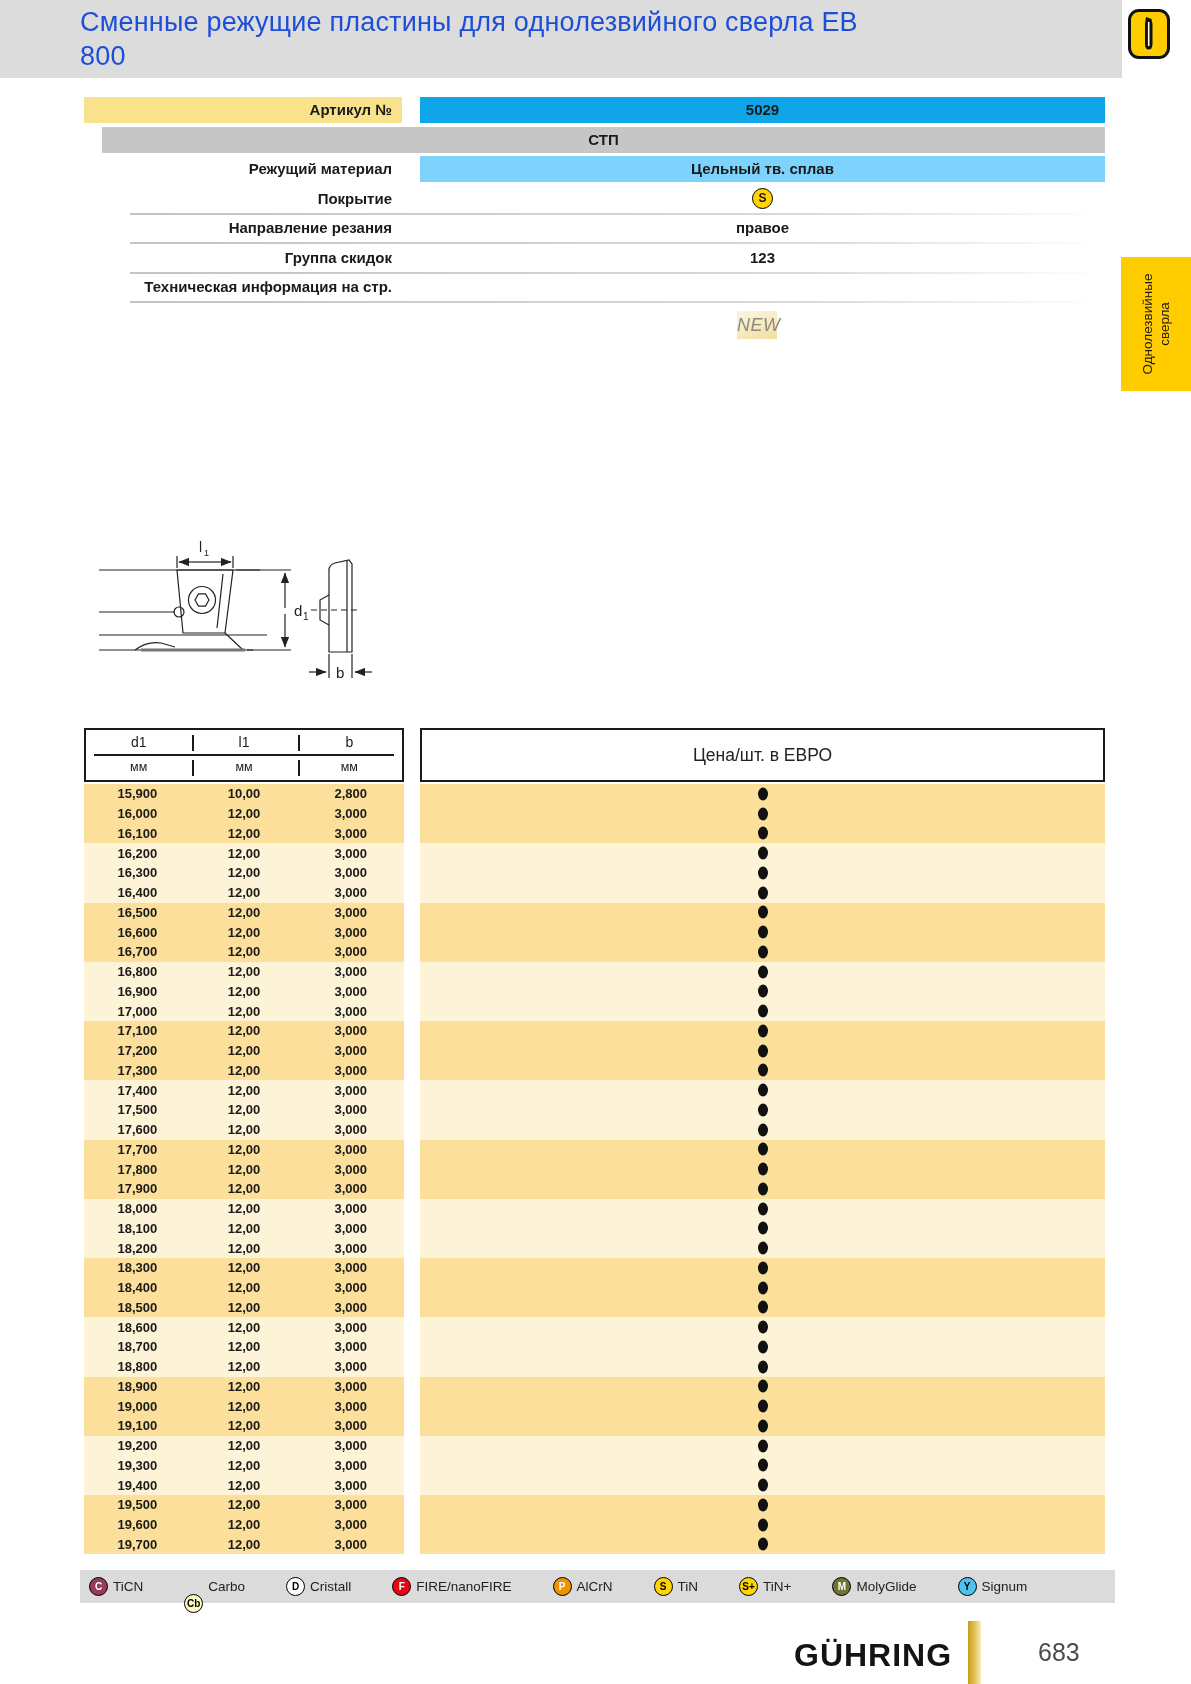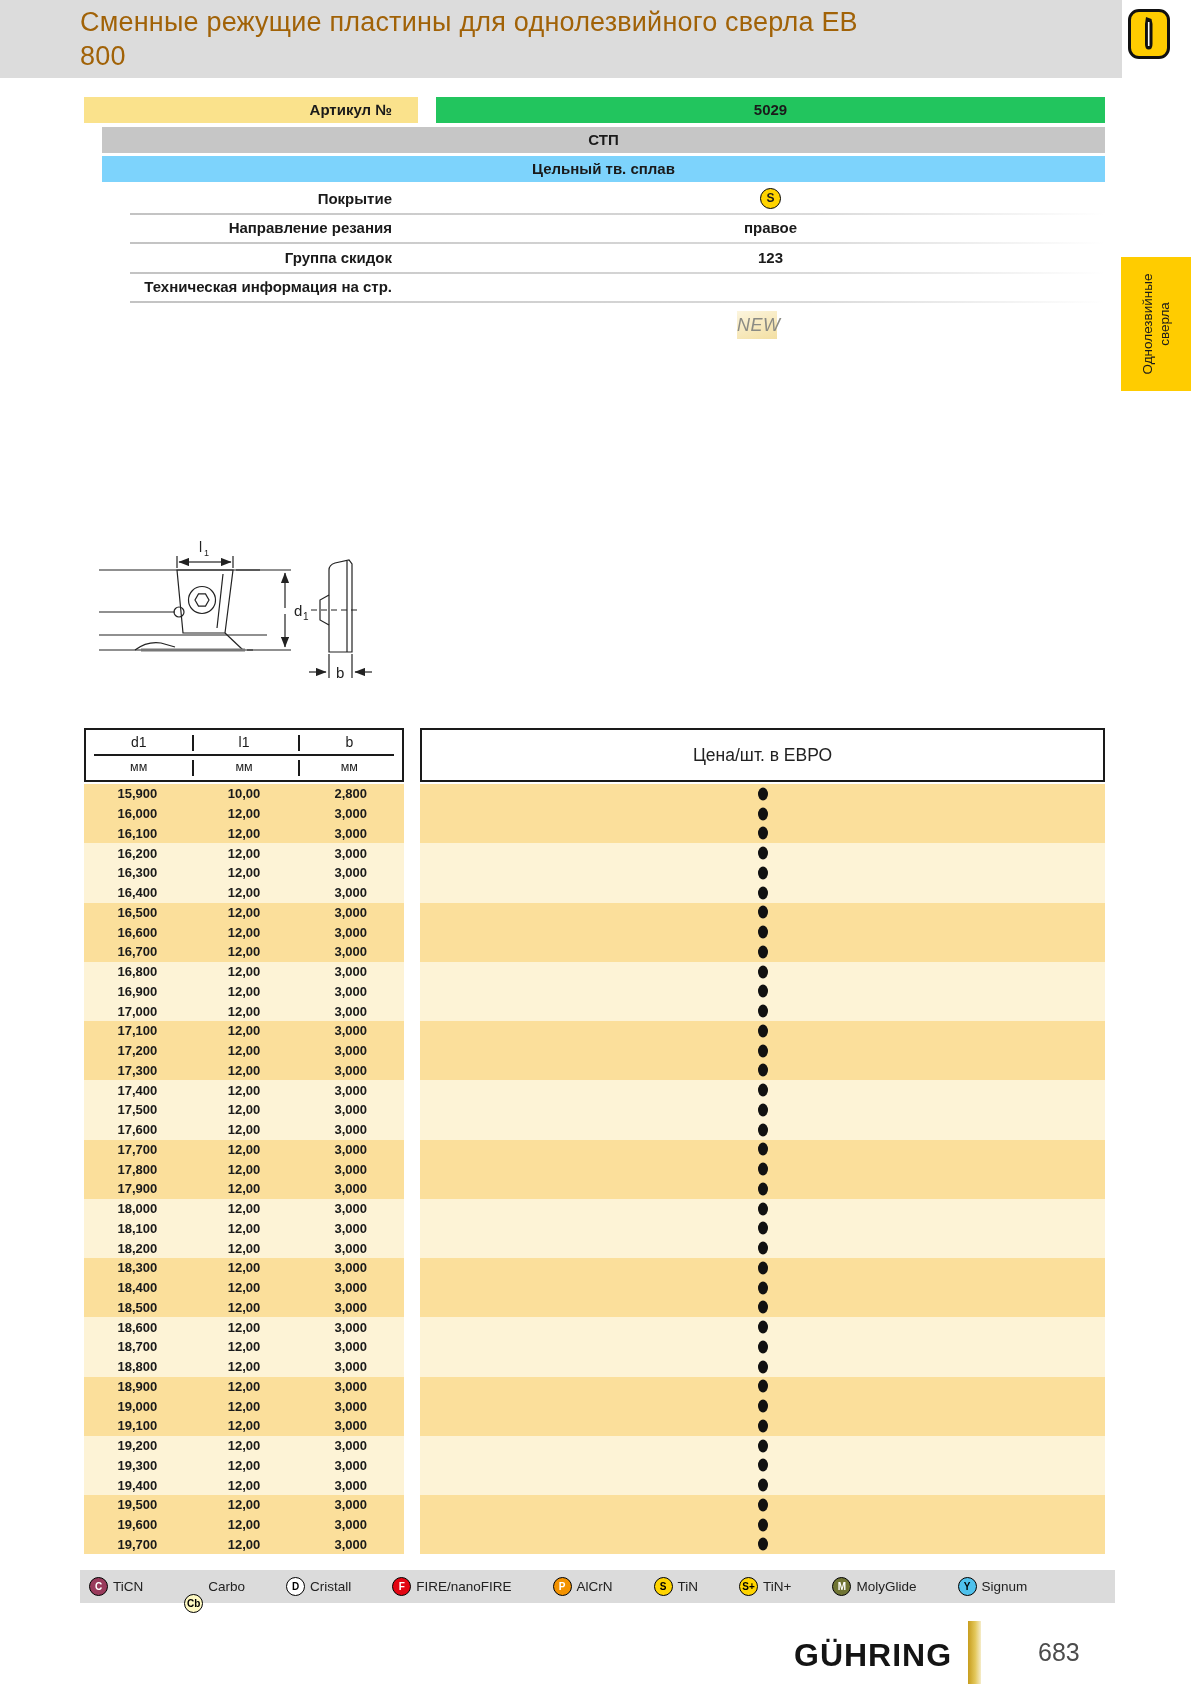--- a/index.html
+++ b/index.html
@@ -2,33 +2,33 @@
 <html><head>
 <meta charset="utf-8">
 <style>
   html,body{margin:0;padding:0;background:#fff;}
   .page{position:relative;width:1191px;height:1684px;background:#ffffff;overflow:hidden;
         font-family:"Liberation Sans", sans-serif;color:#1a1a1a;}
 
   
   .titlebar{position:absolute;left:0;top:0;width:1122px;height:78px;background:#DCDCDC;}
   .title{position:absolute;left:80px;top:5px;width:1000px;font-size:27px;line-height:34px;
-         font-weight:300;color:#a16207;letter-spacing:0.2px;}
+         font-weight:300;color:#1d4ed8;letter-spacing:0.2px;}
   .category-icon-box{position:absolute;left:1128px;top:9px;width:42px;height:50px;background:#FFCC00;
          border:3px solid #111;border-radius:11px;display:flex;align-items:center;justify-content:center;box-sizing:border-box;}
 
   
   .sidebar-tab{position:absolute;left:1121px;top:257px;width:70px;height:134px;background:#FFCC00;}
   .sidebar-tab-text{position:absolute;left:50%;top:50%;width:134px;transform:translate(-50%,-50%) rotate(-90deg);
          text-align:center;font-size:13.5px;line-height:17px;color:#1a1a1a;}
 
   
   .info-table{position:absolute;left:84px;top:97px;width:1021px;}
   .info-row{position:relative;display:flex;height:26px;margin-bottom:3.5px;}
-  .info-label{width:308px;height:26px;line-height:26px;text-align:right;padding-right:26px;
+  .info-label{width:308px;height:26px;line-height:26px;text-align:right;padding-right:10px;
               font-weight:bold;font-size:15px;}
   .info-label.label-hl{background:#FAE28C;}
   .info-value{margin-left:18px;flex:1;height:26px;line-height:26px;text-align:center;
               font-weight:bold;font-size:15px;}
   .info-row.with-sep::after{content:"";position:absolute;left:46px;right:0;bottom:-3px;height:2px;
        background:linear-gradient(to right,#c3c3c3,#dadada 70%,rgba(218,218,218,0));}
   .coat-circle{display:inline-block;width:19px;height:19px;border-radius:50%;background:#FFD400;
        border:1.5px solid #000;font-weight:bold;font-size:12px;line-height:19px;vertical-align:middle;
        text-align:center;margin-top:-3px;}
 
@@ -99,26 +99,27 @@
   <div class="sidebar-tab">
     <div class="sidebar-tab-text">
       <div>Однолезвийные</div>
       <div>сверла</div>
     </div>
   </div>
 
   <div class="info-table">
       <div class="info-row">
         <div class="info-label label-hl" style="background: rgb(250, 226, 140);">Артикул №</div>
-        <div class="info-value" style="background: #22c55e;">5029</div>
+        <div class="info-value" style="background: #0ea5e9;">5029</div>
       </div>
       <div class="info-row">
         <div class="info-value" style="background: rgb(198, 198, 198);">СТП</div>
       </div>
       <div class="info-row">
+        <div class="info-label">Режущий материал</div>
         <div class="info-value" style="background: #7dd3fc;">Цельный тв. сплав</div>
       </div>
       <div class="info-row with-sep">
         <div class="info-label">Покрытие</div>
         <div class="info-value"><span class="coat-circle">S</span></div>
       </div>
       <div class="info-row with-sep">
         <div class="info-label">Направление резания</div>
         <div class="info-value">правое</div>
       </div>

